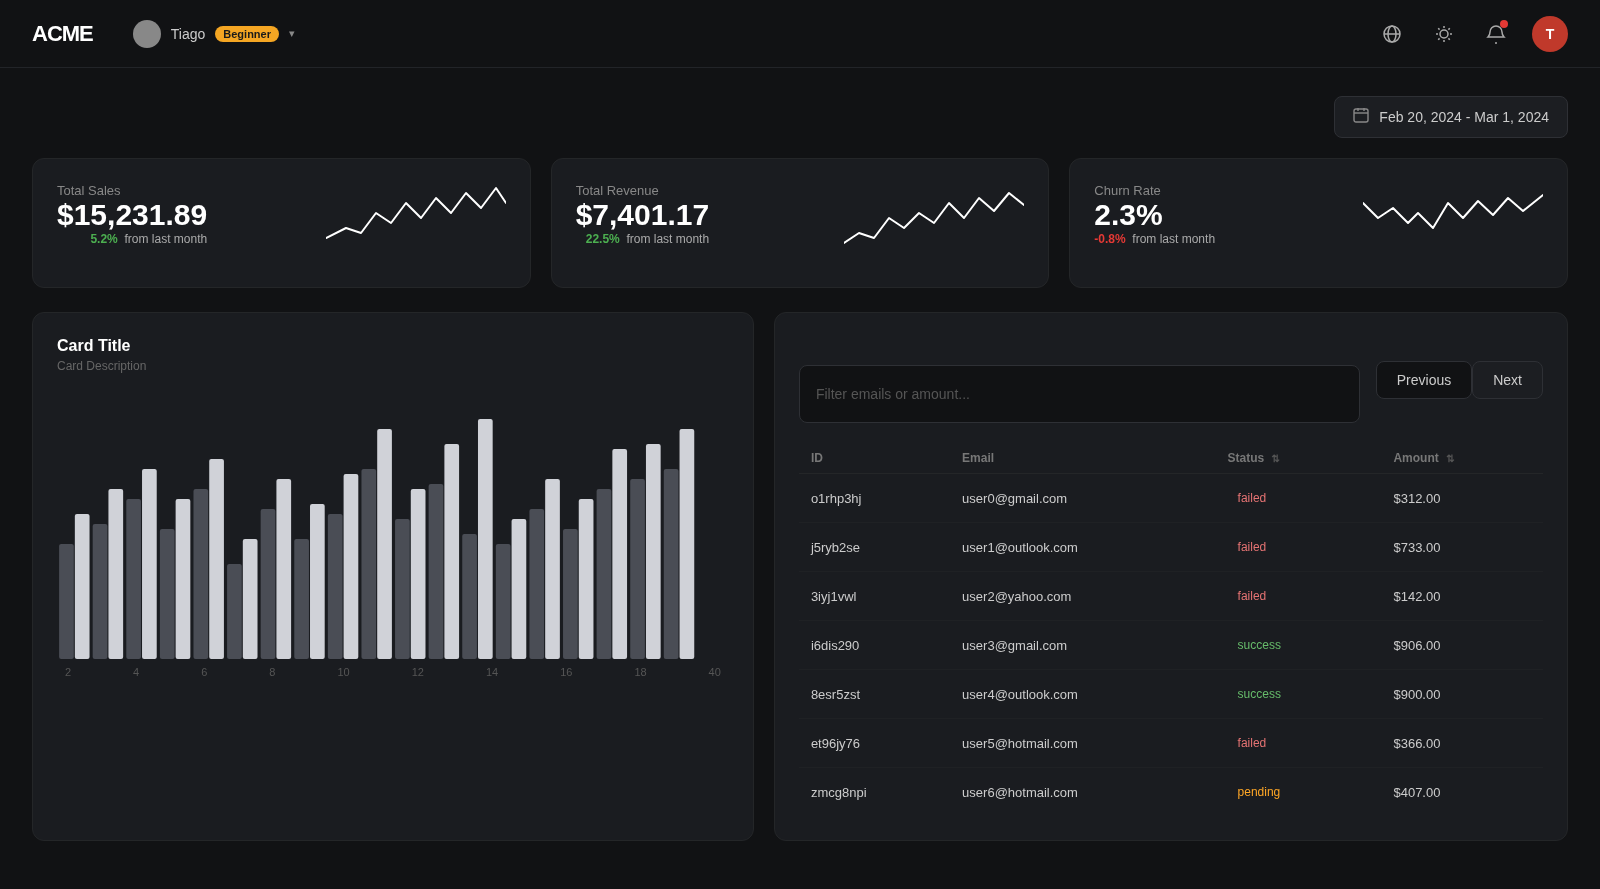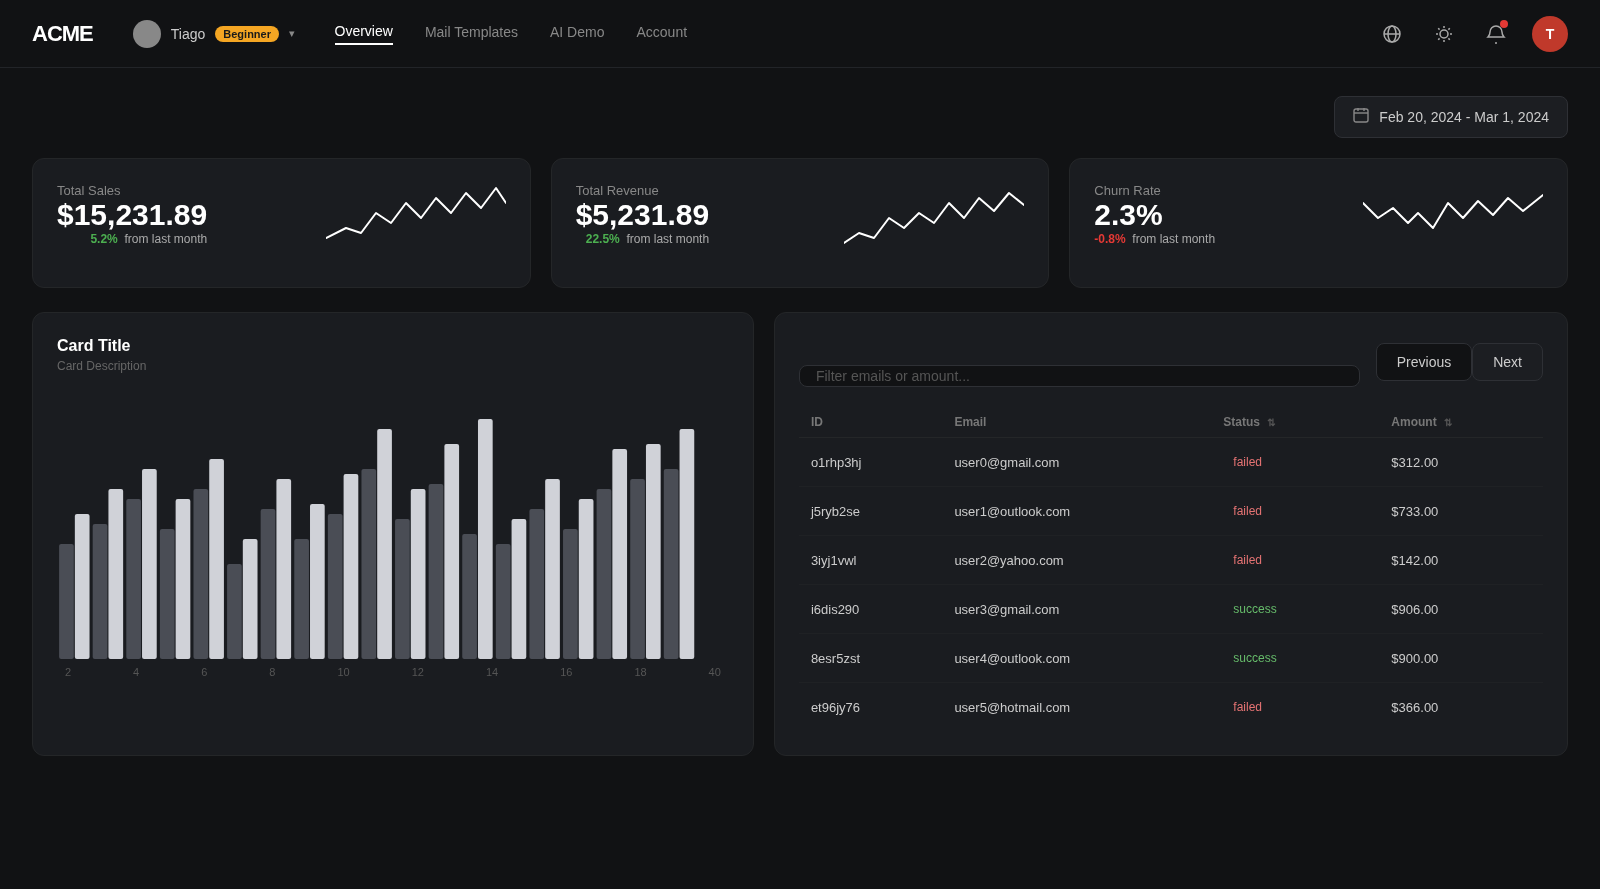--- a/index.html
+++ b/index.html
@@ -198,21 +198,21 @@
       align-items: center;
       justify-content: space-between;
       margin-bottom: 20px;
       gap: 16px;
     }
     .search-input {
       flex: 1;
       background: #111214;
       border: 1px solid #2e3035;
       border-radius: 8px;
-      padding: 2px 16px;
+      padding: 20px 16px;
       color: #ccc;
       font-size: 14px;
       outline: none;
       margin-top: 28px;
     }
     .search-input::placeholder { color: #555; }
     .pager-btns { display: flex; }
     .pager-btn {
       background: #111214;
       border: 1px solid #2e3035;
@@ -258,26 +258,20 @@
 <body>
 
 <header class="header">
   <div class="logo">ACME</div>
   <div class="user-info">
     <div class="avatar-small"></div>
     <span class="user-name">Tiago</span>
     <span class="badge-beginner">Beginner</span>
     <span class="chevron-icon">▾</span>
   </div>
-  <nav class="nav">
-    <a class="nav-item active">Overview</a>
-    <a class="nav-item">Mail Templates</a>
-    <a class="nav-item">AI Demo</a>
-    <a class="nav-item">Account</a>
-  </nav>
   <div class="header-actions">
     <button class="icon-btn">
       <svg width="20" height="20" viewBox="0 0 20 20" fill="none" stroke="#aaa" stroke-width="1.5">
           <circle cx="10" cy="10" r="8"></circle>
           <ellipse cx="10" cy="10" rx="4" ry="8"></ellipse>
           <line x1="2" y1="10" x2="18" y2="10"></line>
         </svg>
     </button>
     <button class="icon-btn">
       <svg width="20" height="20" viewBox="0 0 20 20" fill="none" stroke="#aaa" stroke-width="1.5">
@@ -333,21 +327,21 @@
       <div class="sparkline">
         <svg width="180" height="70" viewBox="0 0 180 70">
           <polyline points="0,55 20,45 35,50 50,30 65,40 80,20 95,35 110,15 125,30 140,10 155,25 170,5 180,20" fill="none" stroke="white" stroke-width="2" stroke-linecap="round" stroke-linejoin="round"></polyline>
         </svg>
       </div>
     </div>
 
     <div class="stat-card">
       <div class="stat-info">
         <span class="stat-label">Total Revenue</span>
-        <span class="stat-value">$5,231.89</span>
+        <span class="stat-value">$7,401.17</span>
         <span class="stat-change">
           <span class="positive">22.5%</span>
           &nbsp;<span>from last month</span>
         </span>
       </div>
       <div class="sparkline">
         <svg width="180" height="70" viewBox="0 0 180 70">
           <polyline points="0,60 15,50 30,55 45,35 60,45 75,30 90,40 105,20 120,35 135,15 150,28 165,10 180,22" fill="none" stroke="white" stroke-width="2" stroke-linecap="round" stroke-linejoin="round"></polyline>
         </svg>
       </div>
@@ -509,18 +503,24 @@
       <td>user4@outlook.com</td>
       <td><span class="status-badge status-success">success</span></td>
       <td>$900.00</td>
     </tr>
             <tr>
       <td>et96jy76</td>
       <td>user5@hotmail.com</td>
       <td><span class="status-badge status-failed">failed</span></td>
       <td>$366.00</td>
     </tr>
+            <tr>
+      <td>zmcg8npi</td>
+      <td>user6@hotmail.com</td>
+      <td><span class="status-badge status-pending">pending</span></td>
+      <td>$407.00</td>
+    </tr>
           </tbody>
       </table>
     </div>
 
   </div>
 </main>
 
 </body></html>

